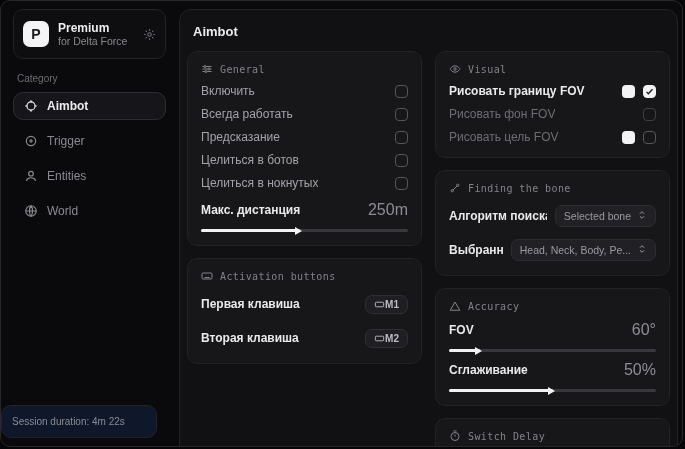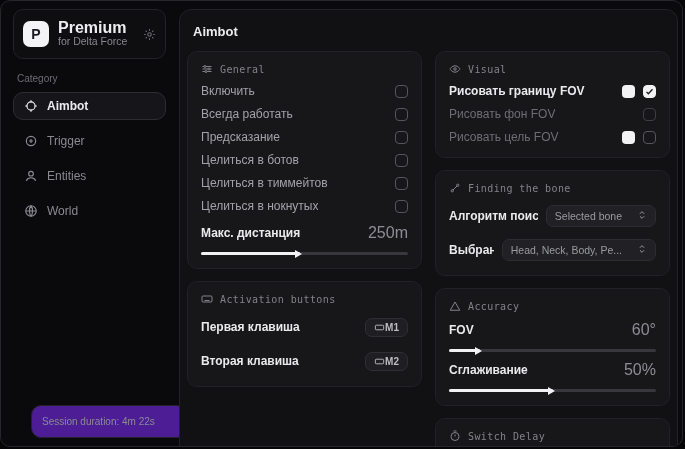--- a/index.html
+++ b/index.html
@@ -4,28 +4,28 @@
 <style>
   html,body{margin:0;padding:0;background:#060608;}
   body{width:685px;height:449px;overflow:hidden;font-family:"Liberation Sans",sans-serif;-webkit-font-smoothing:antialiased;}
   .window{position:relative;width:683px;height:447px;background:#0a0a0c;border:1px solid #26262b;border-radius:10px;box-sizing:border-box;overflow:hidden;}
 
   
   .sidebar{position:absolute;left:0;top:0;width:177px;height:100%;padding:8px 12px;box-sizing:border-box;}
   .brand-card{display:flex;align-items:center;gap:9px;border:1px solid #232328;border-radius:10px;padding:6px 9px;height:36px;box-sizing:content-box;background:#0e0e11;}
   .logo{width:26px;height:26px;border-radius:7px;background:#f4f4f6;color:#1a1a1e;font-weight:bold;font-size:14px;display:flex;align-items:center;justify-content:center;flex:0 0 auto;}
   .brand-text{flex:1;min-width:0;}
-  .brand-title{font-size:16px;font-weight:bold;color:#ededf0;line-height:14px;}
+  .brand-title{font-size:12px;font-weight:bold;color:#ededf0;line-height:14px;}
   .brand-sub{font-size:10.5px;color:#87878e;line-height:13px;}
   .icon{display:inline-flex;align-items:center;justify-content:center;flex:0 0 auto;}
   .icon svg{display:block;}
   .category{font-size:10px;color:#6c6c74;margin:14px 4px 8px;}
   .nav-item{display:flex;align-items:center;gap:9px;padding:6px 10px;border-radius:10px;border:1px solid transparent;color:#8a8a92;font-size:12px;margin-bottom:7px;cursor:pointer;}
   .nav-item.active{background:#16161a;border-color:#2c2c32;color:#ececef;font-weight:bold;}
-  .session-card{position:absolute;left:30px;bottom:8px;width:156px;border:1px solid #232328;border-radius:10px;padding:10px 10px;box-sizing:border-box;background:#4c1d95;}
+  .session-card{position:absolute;left:0;bottom:8px;width:156px;border:1px solid #232328;border-radius:10px;padding:10px 10px;box-sizing:border-box;background:#0f172a;}
   .session-text{font-size:10px;color:#8b8b93;}
 
   
   .main{position:absolute;left:178px;top:8px;width:499px;height:560px;background:#111114;border:1px solid #222227;border-radius:12px;box-sizing:border-box;padding:12px 7px 8px;}
   .page-title{font-size:13px;font-weight:bold;color:#ececef;margin:2px 0 12px 6px;}
   .columns{display:flex;gap:13px;align-items:flex-start;}
   .col{flex:1;min-width:0;display:flex;flex-direction:column;gap:12px;}
   .card{background:#17171a;border:1px solid #212126;border-radius:10px;padding:11px 13px 13px;box-sizing:border-box;}
   .card-head{display:flex;align-items:center;gap:7px;color:#82828a;margin-bottom:4px;}
   .card-title{font-family:"DejaVu Sans Mono",monospace;font-size:10px;letter-spacing:.4px;}
@@ -40,21 +40,21 @@
   .checkbox.dimbox{border-color:#3e3e45;}
   .checkbox.checked{background:#f2f2f4;border-color:#f2f2f4;}
   .swatch{width:13px;height:13px;border-radius:4px;background:#f2f2f4;flex:0 0 auto;cursor:pointer;}
   .rt{display:flex;align-items:center;gap:8px;flex:0 0 auto;}
 
   .slider{position:relative;height:3px;background:#37373d;border-radius:2px;margin-top:10px;cursor:pointer;}
   .slider-fill{position:relative;height:3px;background:#f2f2f4;border-radius:2px;}
   .slider-fill::after{content:"";position:absolute;right:-2px;top:50%;transform:translateY(-50%);width:0;height:0;border-top:4px solid transparent;border-bottom:4px solid transparent;border-left:7px solid #f2f2f4;}
 
   .keybadge{display:inline-flex;align-items:center;background:#1e1e23;border:1px solid #2e2e34;border-radius:7px;padding:3px 8px;color:#bcbcc3;font-size:10px;font-weight:bold;cursor:pointer;flex:0 0 auto;}
-  .dropdown{display:inline-flex;align-items:flex-start;gap:15px;background:#202025;border:1px solid #2c2c32;border-radius:7px;padding:4px 8px;color:#9a9aa2;font-size:10.5px;cursor:pointer;flex:0 0 auto;max-width:160px;}
+  .dropdown{display:inline-flex;align-items:flex-start;gap:6px;background:#202025;border:1px solid #2c2c32;border-radius:7px;padding:4px 8px;color:#9a9aa2;font-size:10.5px;cursor:pointer;flex:0 0 auto;max-width:160px;}
   .dropdown .dd-text{white-space:nowrap;overflow:hidden;}
   .kv-row{margin-top:10px;min-height:24px;}
 </style>
 </head>
 <body>
 
 <div class="window">
 
   <div class="sidebar">
     <div class="brand-card">
@@ -145,24 +145,20 @@
           </div>
           <div class="row">
             <span class="lbl mid">Предсказание</span>
             <span class="checkbox"></span>
           </div>
           <div class="row">
             <span class="lbl mid">Целиться в ботов</span>
             <span class="checkbox"></span>
           </div>
           <div class="row">
-            <span class="lbl mid">Целиться в тиммейтов</span>
-            <span class="checkbox"></span>
-          </div>
-          <div class="row">
             <span class="lbl mid">Целиться в нокнутых</span>
             <span class="checkbox"></span>
           </div>
 
           <div class="row" style="margin-top:11px;">
             <span class="lbl bright">Макс. дистанция</span>
             <span class="val">250m</span>
           </div>
           <div class="slider">
             <div class="slider-fill" style="width: 48%;"></div>

